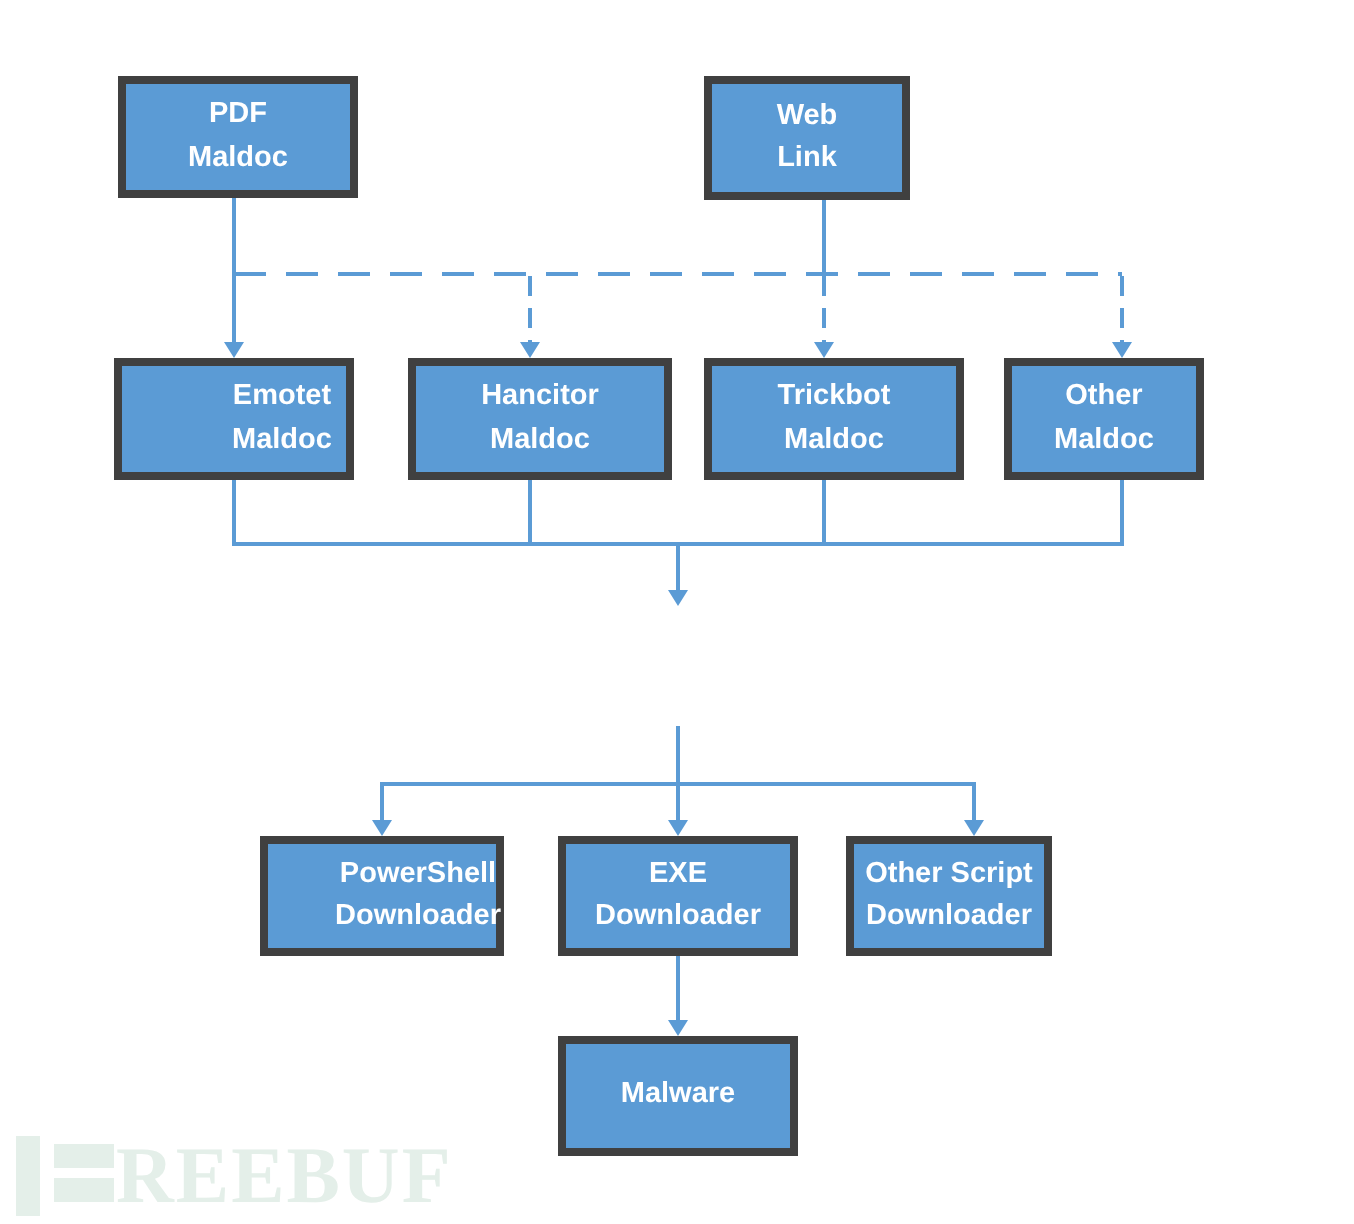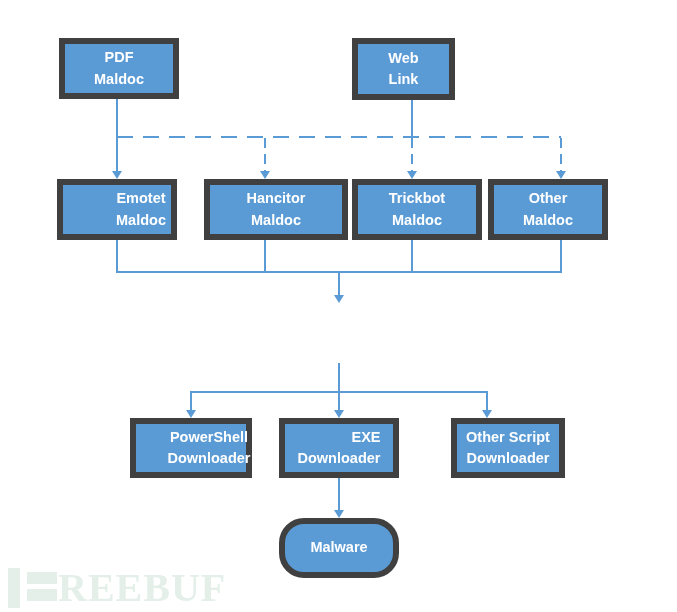--- a/index.html
+++ b/index.html
@@ -7,21 +7,21 @@
     position: relative;
     width: 677px;
     height: 612px;
     background: #ffffff;
     overflow: hidden;
     font-family: "Liberation Sans", sans-serif;
   }
   .node {
     position: absolute;
     background: #5b9bd5;
-    border: 6px solid #404040;
+    border: 4px solid #404040;
     box-sizing: border-box;
     color: #ffffff;
     font-size: 14.5px;
     font-weight: bold;
     line-height: 1.45;
     text-align: center;
     white-space: pre-line;
     display: flex;
     align-items: center;
     justify-content: center;
@@ -67,36 +67,36 @@
 
 <div class="canvas">
 
   <div class="node" style="left:59px; top:38px; width:120px; height:61px;">PDF
 Maldoc</div>
   <div class="node" style="left:352px; top:38px; width:103px; height:62px;">Web
 Link</div>
 
   <div class="node" style="left:57px; top:179px; width:120px; height:61px;padding-left:48px;">Emotet
 Maldoc</div>
-  <div class="node" style="left:204px; top:179px; width:144px; height:61px;">Hancitor
+  <div class="node" style="left:204px; top:179px; width:132px; height:61px;">Hancitor
 Maldoc</div>
   <div class="node" style="left:352px; top:179px; width:130px; height:61px;">Trickbot
 Maldoc</div>
-  <div class="node" style="left:488px; top:179px; width:120px; height:61px;text-align:center;">Other
+  <div class="node" style="left:502px; top:179px; width:100px; height:61px;text-align:center;">Other
 Maldoc</div>
 
 
   <div class="node" style="left:130px; top:418px; width:122px; height:60px;padding-left:36px;">PowerShell
 Downloader</div>
-  <div class="node" style="left:279px; top:418px; width:120px; height:60px;text-align:right;">EXE
+  <div class="node" style="left:279px; top:418px; width:120px; height:60px;">EXE
 Downloader</div>
-  <div class="node" style="left:451px; top:418px; width:114px; height:60px;">Other Script
+  <div class="node" style="left:423px; top:418px; width:103px; height:60px;">Other Script
 Downloader</div>
 
-  <div class="node" style="left:279px; top:518px; width:120px; height:60px;border-radius:25px;">Malware</div>
+  <div class="node" style="left:279px; top:518px; width:120px; height:60px;">Malware</div>
 
   <div class="line" style="left:116px; top:99px; width:2px; height:72px;"></div>
   <div class="arrow-down" style="left:112px; top:171px;"></div>
 
   <div class="line" style="left:411px; top:100px; width:2px; height:37px;"></div>
 
   <div class="dash-h" style="left:117px; top:136px; width:444px;"></div>
   <div class="dash-v" style="left:264px; top:138px; height:33px;"></div>
   <div class="arrow-down" style="left:260px; top:171px;"></div>
   <div class="dash-v" style="left:411px; top:138px; height:33px;"></div>

